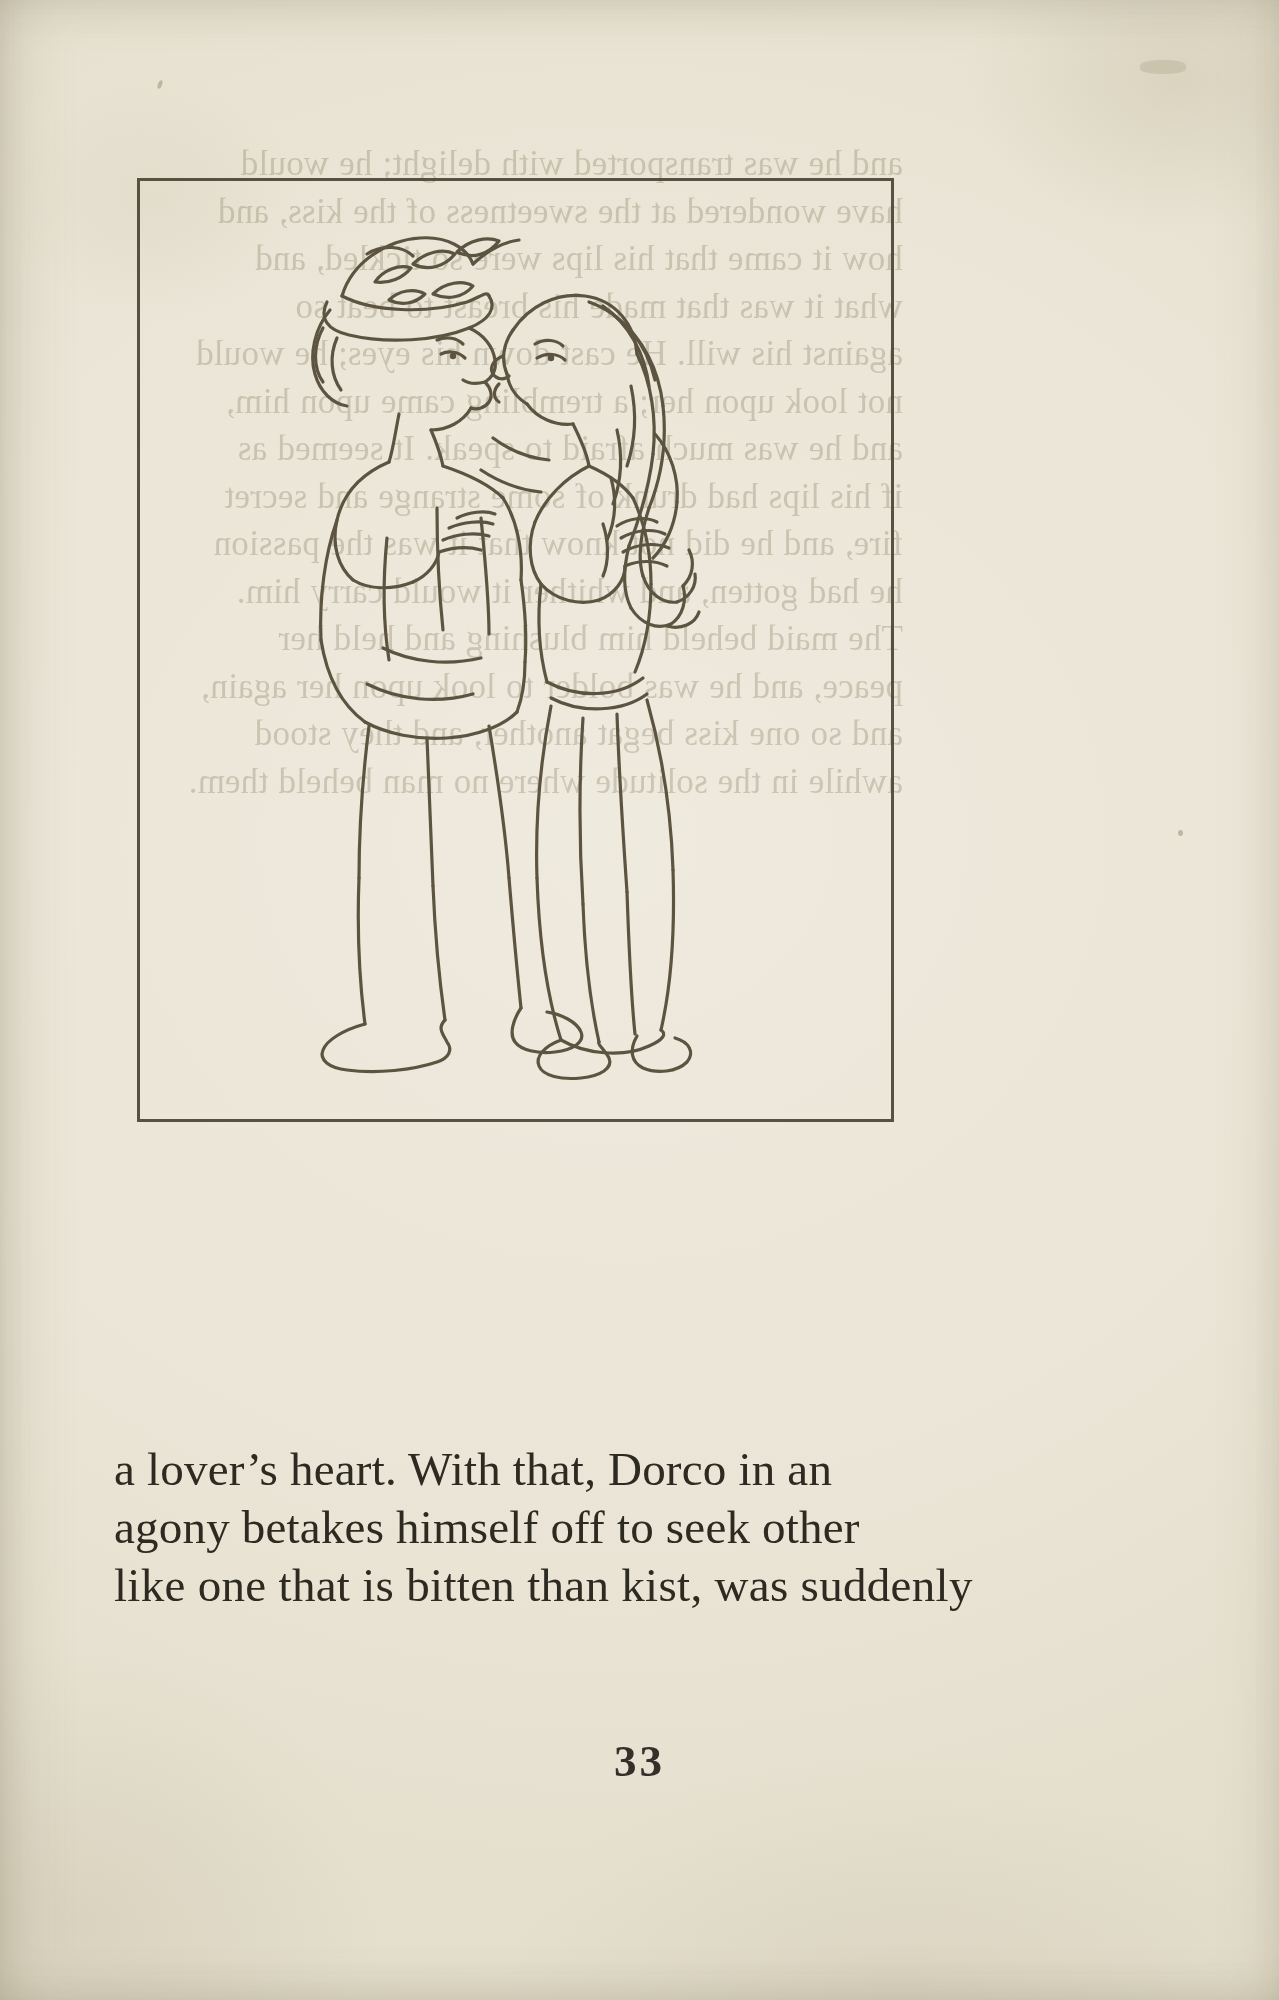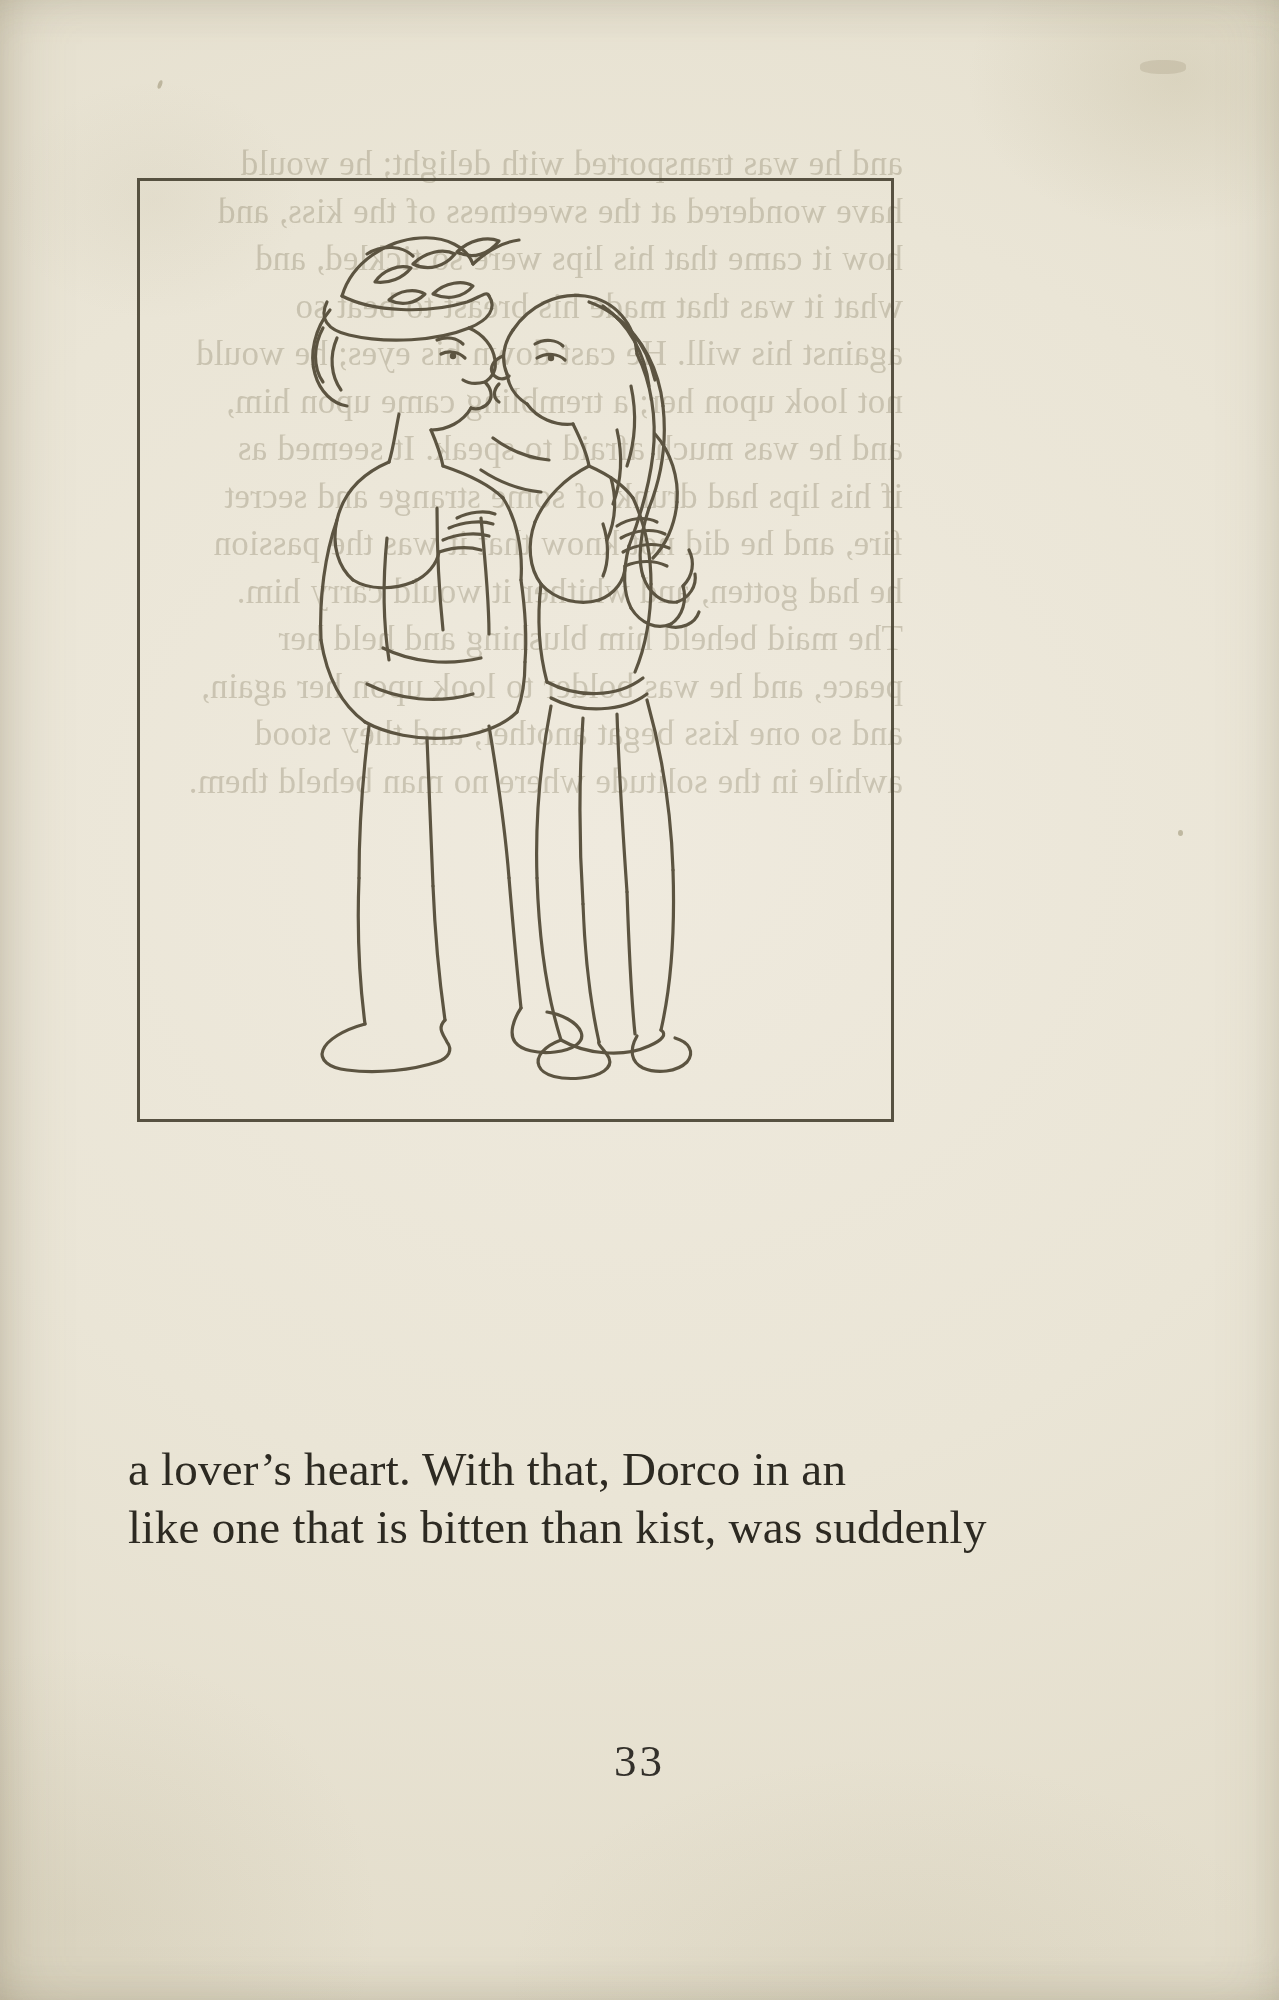--- a/index.html
+++ b/index.html
@@ -79,21 +79,21 @@
     left: 0;
     top: 0;
     width: 100%;
     height: 100%;
     display: block;
   }
 
   
   .body-text {
     position: absolute;
-    left: 128px;
+    left: 114px;
     top: 1440px;
     width: 920px;
     color: #2d2a22;
     font-family: "Liberation Serif", serif;
     font-size: 47px;
     line-height: 58px;
     letter-spacing: 0.2px;
     text-align: left;
   }
   .body-text .line {
@@ -107,20 +107,21 @@
   .folio {
     position: absolute;
     top: 1735px;
     left: 0;
     width: 1279px;
     text-align: center;
     color: #33302a;
     font-family: "Liberation Serif", serif;
     font-size: 45px;
     letter-spacing: 3px;
+    font-weight: bold;
   }
   .speck {
     position: absolute;
     background: #9a9173;
     border-radius: 50%;
     opacity: 0.55;
     pointer-events: none;
   }
 </style>
 </head>
@@ -285,20 +286,21 @@
         <path d="M500 858 C 492 872 494 884 506 890 C 520 896 540 894 550 884 C 558 874 552 864 538 860"></path>
 
         <path d="M356 260 C 372 272 392 280 412 282"></path>
         <path d="M344 292 C 362 304 384 312 404 314"></path>
       </g>
     </svg>
   </div>
 
   <div class="body-text">
     <span class="line">a lover’s heart. With that, Dorco in an</span>
+    <span class="line">agony betakes himself off to seek other</span>
     <span class="line stretch">like one that is bitten than kist, was suddenly</span>
   </div>
 
   <div class="folio">33</div>
 
   <div class="speck" style="left:1178px; top:830px; width:5px; height:6px;"></div>
   <div class="speck" style="left:158px; top:80px; width:4px; height:9px; transform:rotate(20deg);"></div>
   <div class="speck" style="left:1140px; top:60px; width:46px; height:14px; opacity:0.25; border-radius:40%;"></div>
 
   <div class="edge-shadow"></div>

